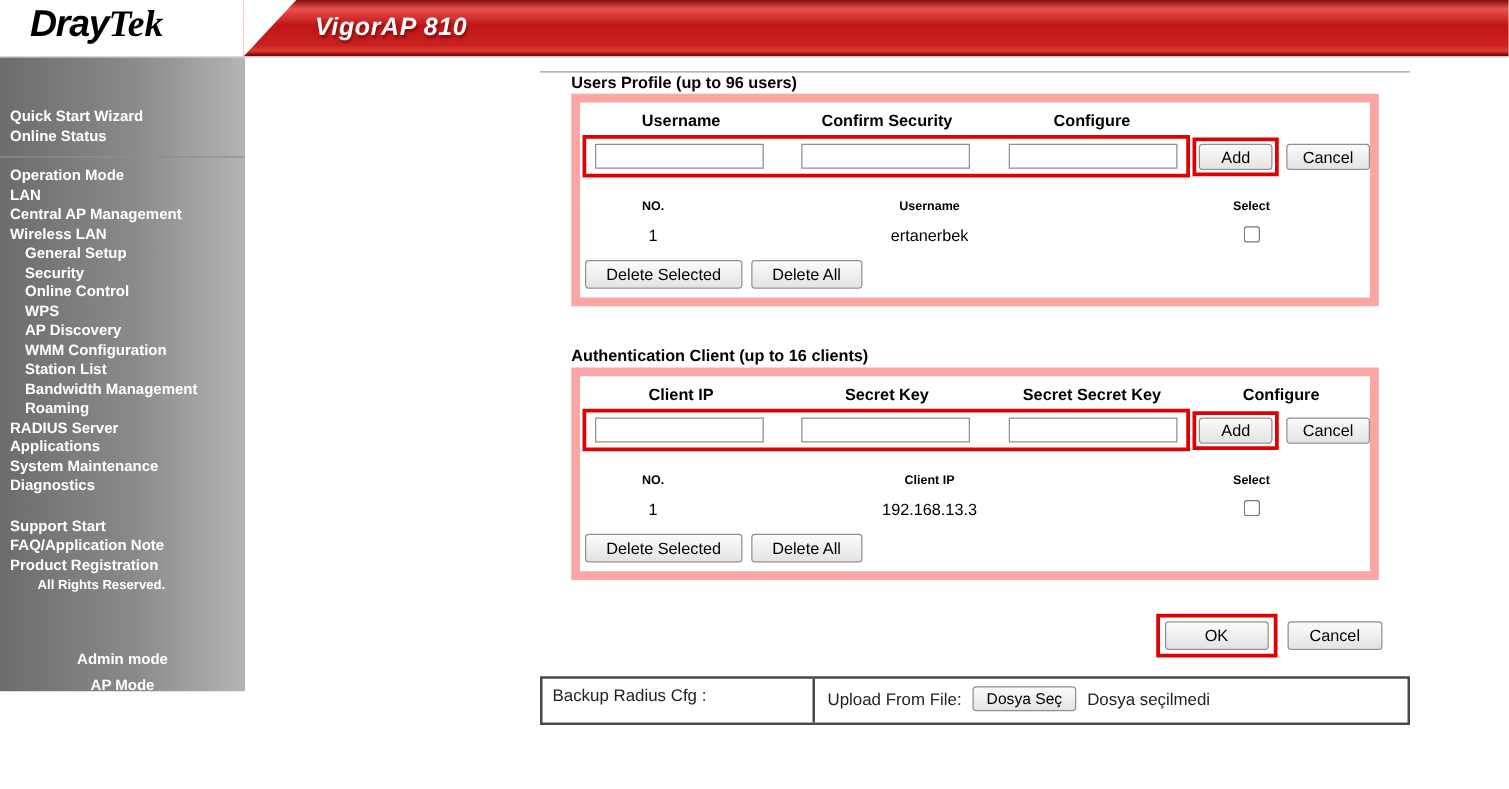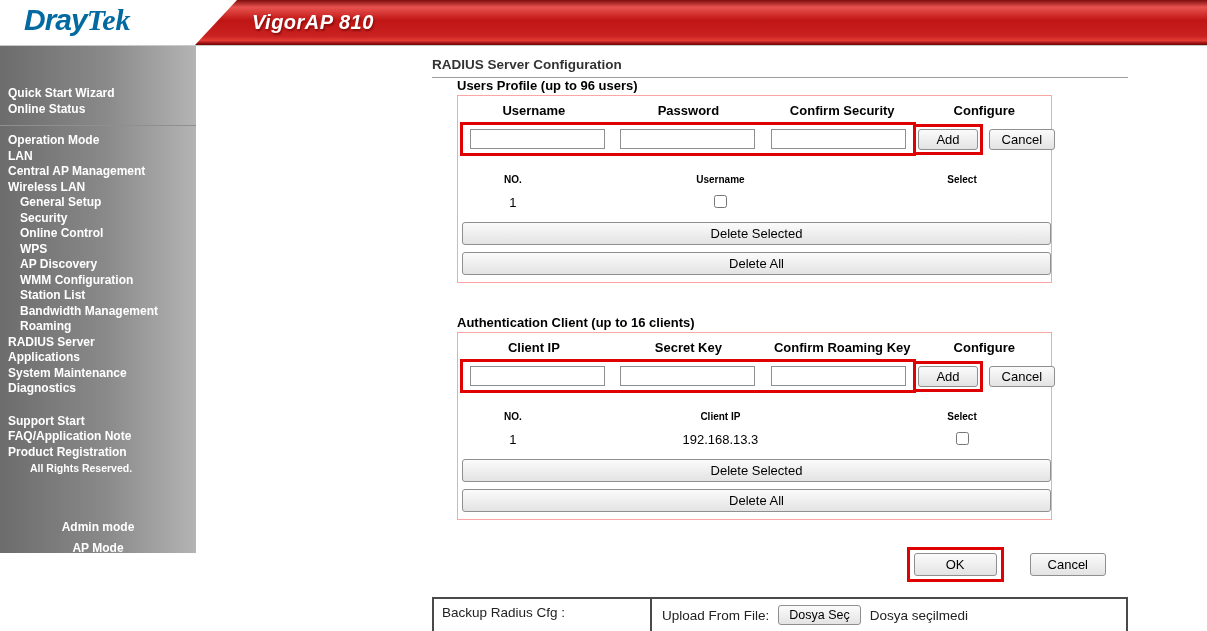--- a/index.html
+++ b/index.html
@@ -6,21 +6,21 @@
   body { font-family:"Liberation Sans", sans-serif; background:#fff; }
   .page { position:relative; width:1207px; height:631px; overflow:hidden; background:#fff; }
 
   
   .hdr { position:relative; height:46px;
     background:linear-gradient(180deg,#7e0d0d 0%, #e8534f 16%, #c01515 45%, #c92121 80%, #e23a33 90%, #8e0c0c 97%, #700808 100%);
     border-bottom:1px solid #c9c9c9; }
   .logo-panel { position:absolute; left:0; top:0; width:195px; height:45px; background:#fff;
     display:flex; align-items:center; padding-left:24px; }
   .logo-swoosh { position:absolute; left:195px; top:0; }
-  .logo-txt { font-size:30px; color:#0369a1; line-height:1; padding-bottom:6px; white-space:nowrap; }
+  .logo-txt { font-size:30px; color:#000000; line-height:1; padding-bottom:6px; white-space:nowrap; }
   .logo-txt .p1 { font-weight:bold; font-style:italic; letter-spacing:-1px; }
   .logo-txt .p2 { font-family:"Liberation Serif", serif; font-style:italic; font-weight:bold; }
   .model { position:absolute; left:252px; top:11px; color:#fff; font-size:20px; font-weight:bold; font-style:italic;
     letter-spacing:.5px; text-shadow:1px 2px 2px rgba(90,0,0,.55); }
 
   
   .layout { display:flex; height:585px; }
   nav.sidebar { position:relative; width:196px; flex:0 0 196px; height:507px;
     background:linear-gradient(90deg,#6c6c6c 0%, #8a8a8a 55%, #b4b4b4 100%);
     color:#fff; font-size:12px; font-weight:bold; }
@@ -36,41 +36,41 @@
   
   main { flex:1; padding:11px 0 0 236px; background:#fff; }
   .title { font-size:13.5px; font-weight:bold; color:#333; margin-bottom:5px; }
   .rule { width:696px; border-top:1px solid #9e9e9e; }
 
   .hl { border:3px solid #de0202; }
   .enable-box { display:flex; align-items:center; gap:9px; width:fit-content;
     margin:25px 0 6px -4px; padding:4px 12px 4px 6px; font-size:13.5px; }
 
   .sec-label { font-size:13px; font-weight:bold; margin:0 0 2px 25px; }
-  .panel { width:595px; margin-left:25px; border:1px solid #fca5a5; padding:4px 0 7px; }
+  .panel { width:646px; margin-left:25px; border:7px solid #fca5a5; padding:4px 0 7px; }
   .cfg-grid { display:grid; grid-template-columns:25.6% 26.5% 25.4% 22.5%; align-items:center; }
   .cfg-grid .h { text-align:center; font-weight:bold; font-size:13px; padding:3px 0 4px; }
   .inputs-box { grid-column:1 / 4; margin:0 2px; display:flex; justify-content:space-between;
     align-items:center; padding:4px 7px; }
   .txt { width:135px; height:20px; border:1px solid #8f8f8f; background:#fff; }
   .cfg-actions { display:flex; align-items:center; justify-content:center; gap:6px; }
   .addwrap { padding:2px; }
   .btn { font-family:"Liberation Sans", sans-serif; font-size:13px; color:#000;
     background:linear-gradient(180deg,#fbfbfb,#e3e3e3); border:1px solid #8f8f8f;
     border-radius:3px; padding:3px 14px; cursor:pointer; white-space:nowrap; }
   .btn.add { padding:2px 17px; }
   .btn.cancel-sm { padding:2px 12px; }
   .list-grid { display:grid; grid-template-columns:18.5% 51.5% 30%; margin-top:16px; }
   .list-grid .h { text-align:center; font-weight:bold; font-size:10px; padding:2px 0 8px; }
   .list-grid .c { text-align:center; font-size:13px; padding:2px 0; }
-  .panel-btns { display:flex; gap:7px; margin:9px 0 0 4px;flex-direction:column; }
+  .panel-btns { display:flex; gap:7px; margin:9px 0 0 4px; }
   .panel-btns .btn { padding:3px 16px; }
 
   .sec2 { margin-top:32px; }
-  .ok-row { width:674px; display:flex; justify-content:flex-end; align-items:center; gap:26px; margin-top:27px; }
+  .ok-row { width:674px; display:flex; justify-content:flex-end; align-items:center; gap:8px; margin-top:27px; }
   .okwrap { padding:3px 4px; }
   .btn.ok { padding:3px 31px; }
   .btn.cancel-lg { padding:3px 17px; }
 
   .backup-table { display:flex; width:696px; margin-top:15px; border:2px solid #4a4a4a; }
   .backup-cell-l { width:218px; flex:0 0 218px; border-right:2px solid #4a4a4a; padding:6px 8px 9px; font-size:13.5px; color:#222; }
   .backup-cell-r { flex:1; padding:6px 10px 9px; font-size:13.5px; color:#222; }
   .upload-line { display:flex; align-items:center; gap:9px; }
   .btn.file { font-size:12.5px; padding:2px 10px; }
   input[type="checkbox"] { width:13px; height:13px; cursor:pointer; }
@@ -121,62 +121,61 @@
       <div class="nav-item">FAQ/Application Note</div>
       <div class="nav-item">Product Registration</div>
       <div class="nav-rights">All Rights Reserved.</div>
       <div class="nav-modes">
         <div class="mode1">Admin mode</div>
         <div>AP Mode</div>
       </div>
     </nav>
 
     <main>
-      <div class="title">RADIUS Server Configuration</div>
       <div class="rule"></div>
 
 
       <div class="sec-label">Users Profile (up to 96 users)</div>
       <div class="panel">
         <div class="cfg-grid">
           <div class="h">Username</div>
-          <div class="h">Password</div>
           <div class="h">Confirm Security</div>
           <div class="h">Configure</div>
           <div class="inputs-box hl">
             <input class="txt" type="text" style="">
             <input class="txt" type="text" style="">
             <input class="txt" type="text" style="">
           </div>
           <div class="cfg-actions">
             <span class="addwrap hl">
               <button class="btn add">Add</button>
             </span>
             <button class="btn cancel-sm">Cancel</button>
           </div>
         </div>
         <div class="list-grid">
           <div class="h">NO.</div>
           <div class="h">Username</div>
           <div class="h">Select</div>
           <div class="c">1</div>
+          <div class="c">ertanerbek</div>
           <div class="c"><input type="checkbox" style=""></div>
         </div>
         <div class="panel-btns">
           <button class="btn">Delete Selected</button>
           <button class="btn">Delete All</button>
         </div>
       </div>
 
       <div class="sec-label sec2">Authentication Client (up to 16 clients)</div>
       <div class="panel">
         <div class="cfg-grid">
           <div class="h">Client IP</div>
           <div class="h">Secret Key</div>
-          <div class="h">Confirm Roaming Key</div>
+          <div class="h">Secret Secret Key</div>
           <div class="h">Configure</div>
           <div class="inputs-box hl">
             <input class="txt" type="text" style="">
             <input class="txt" type="text" style="">
             <input class="txt" type="text" style="">
           </div>
           <div class="cfg-actions">
             <span class="addwrap hl">
               <button class="btn add">Add</button>
             </span>

